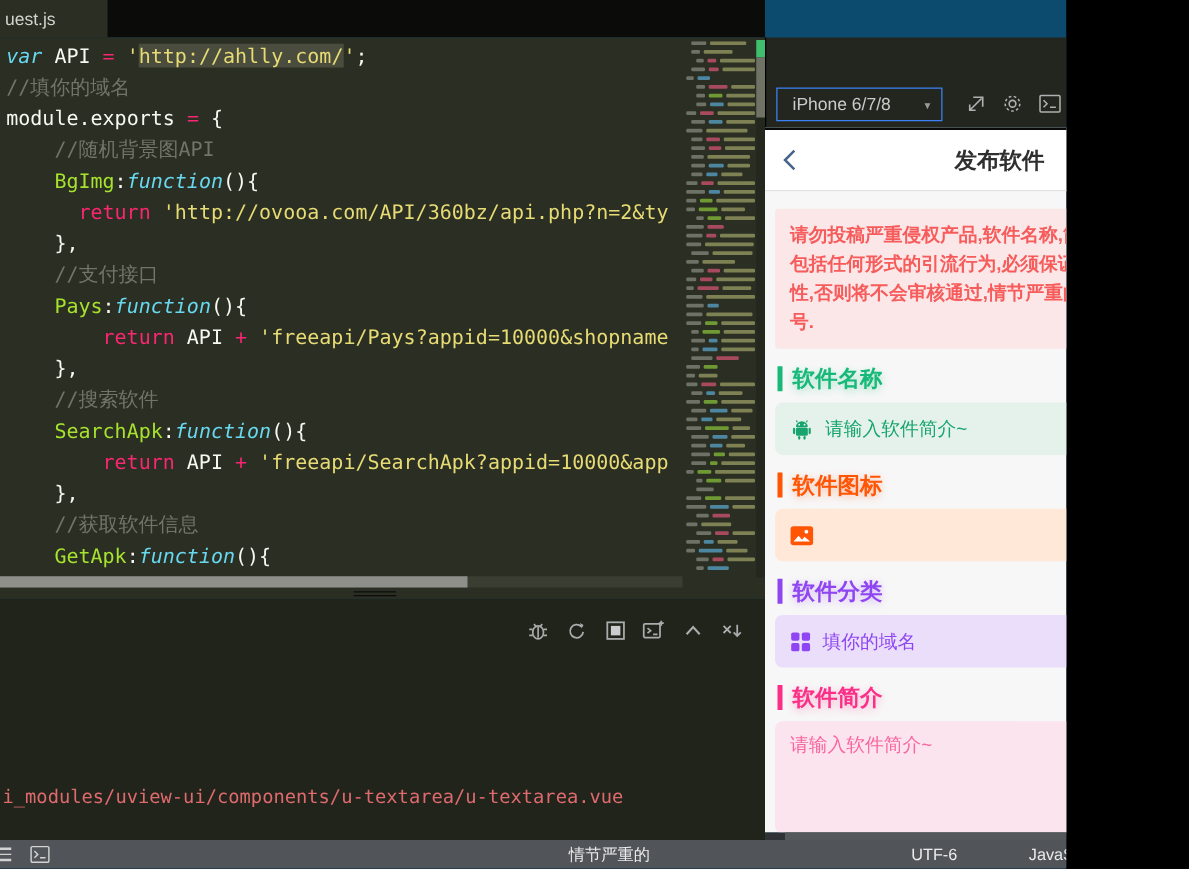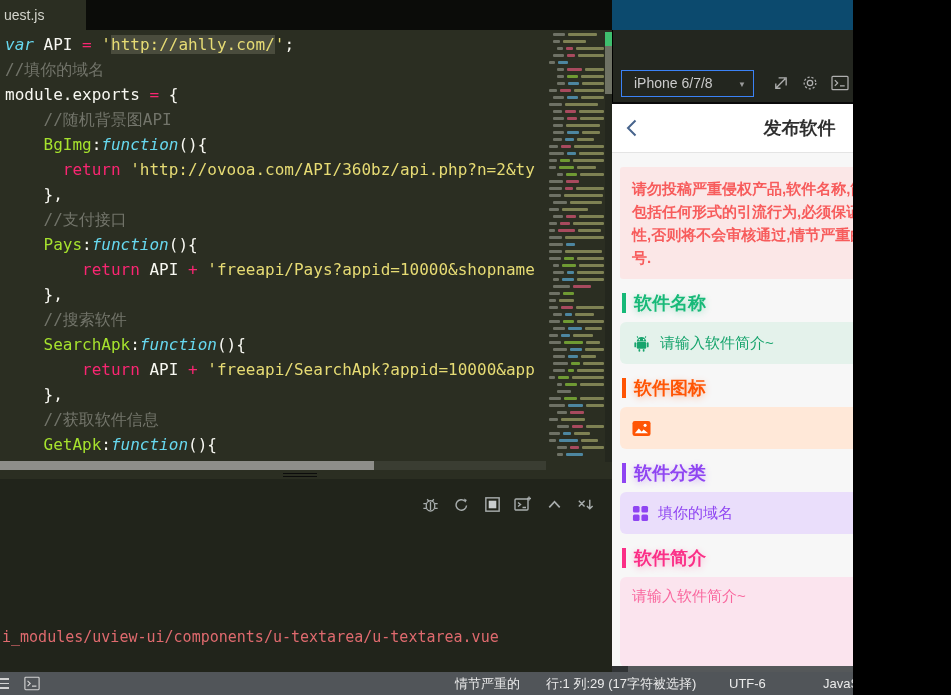--- a/index.html
+++ b/index.html
@@ -448,21 +448,20 @@
         <i></i>
         <i></i>
       </span>
     <span class="sb-icon" style="left:24px;top:4px;">
       <svg width="16" height="15" viewBox="0 0 18 16" fill="none" stroke="#d2d2d2" stroke-width="1.3">
         <rect x="1" y="1" width="16" height="14" rx="1"></rect>
           <path d="M4 5l3 3-3 3M9 11h5"></path>
       </svg>
     </span>
     <span class="sb-item" style="left:455px;">情节严重的</span>
-    <span class="sb-item" style="left:546px;">行:1  列:29 (17字符被选择)</span>
     <span class="sb-item" style="left:729px;">UTF-6</span>
     <span class="sb-item" style="left:823px;">JavaScript</span>
     <span class="upd-wrap">
       <svg width="11" height="11" viewBox="0 0 12 12" fill="none" stroke="#4aa3f0" stroke-width="1.6">
         <path d="M6 1.5v7M2.8 5.8L6 9l3.2-3.2"></path>
       </svg>
       <span class="upd-dot"></span>
     </span>
     <span class="sb-icon" style="left:918px;top:4px;">
       <svg width="14" height="15" viewBox="0 0 16 17">

